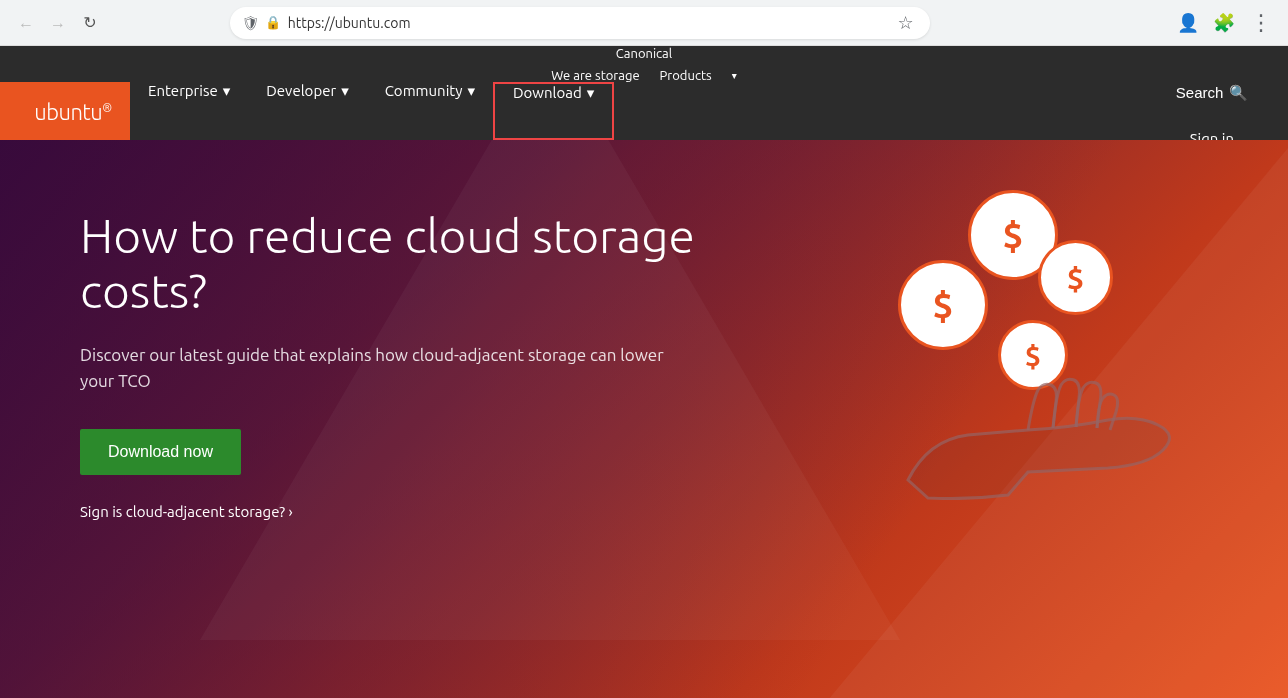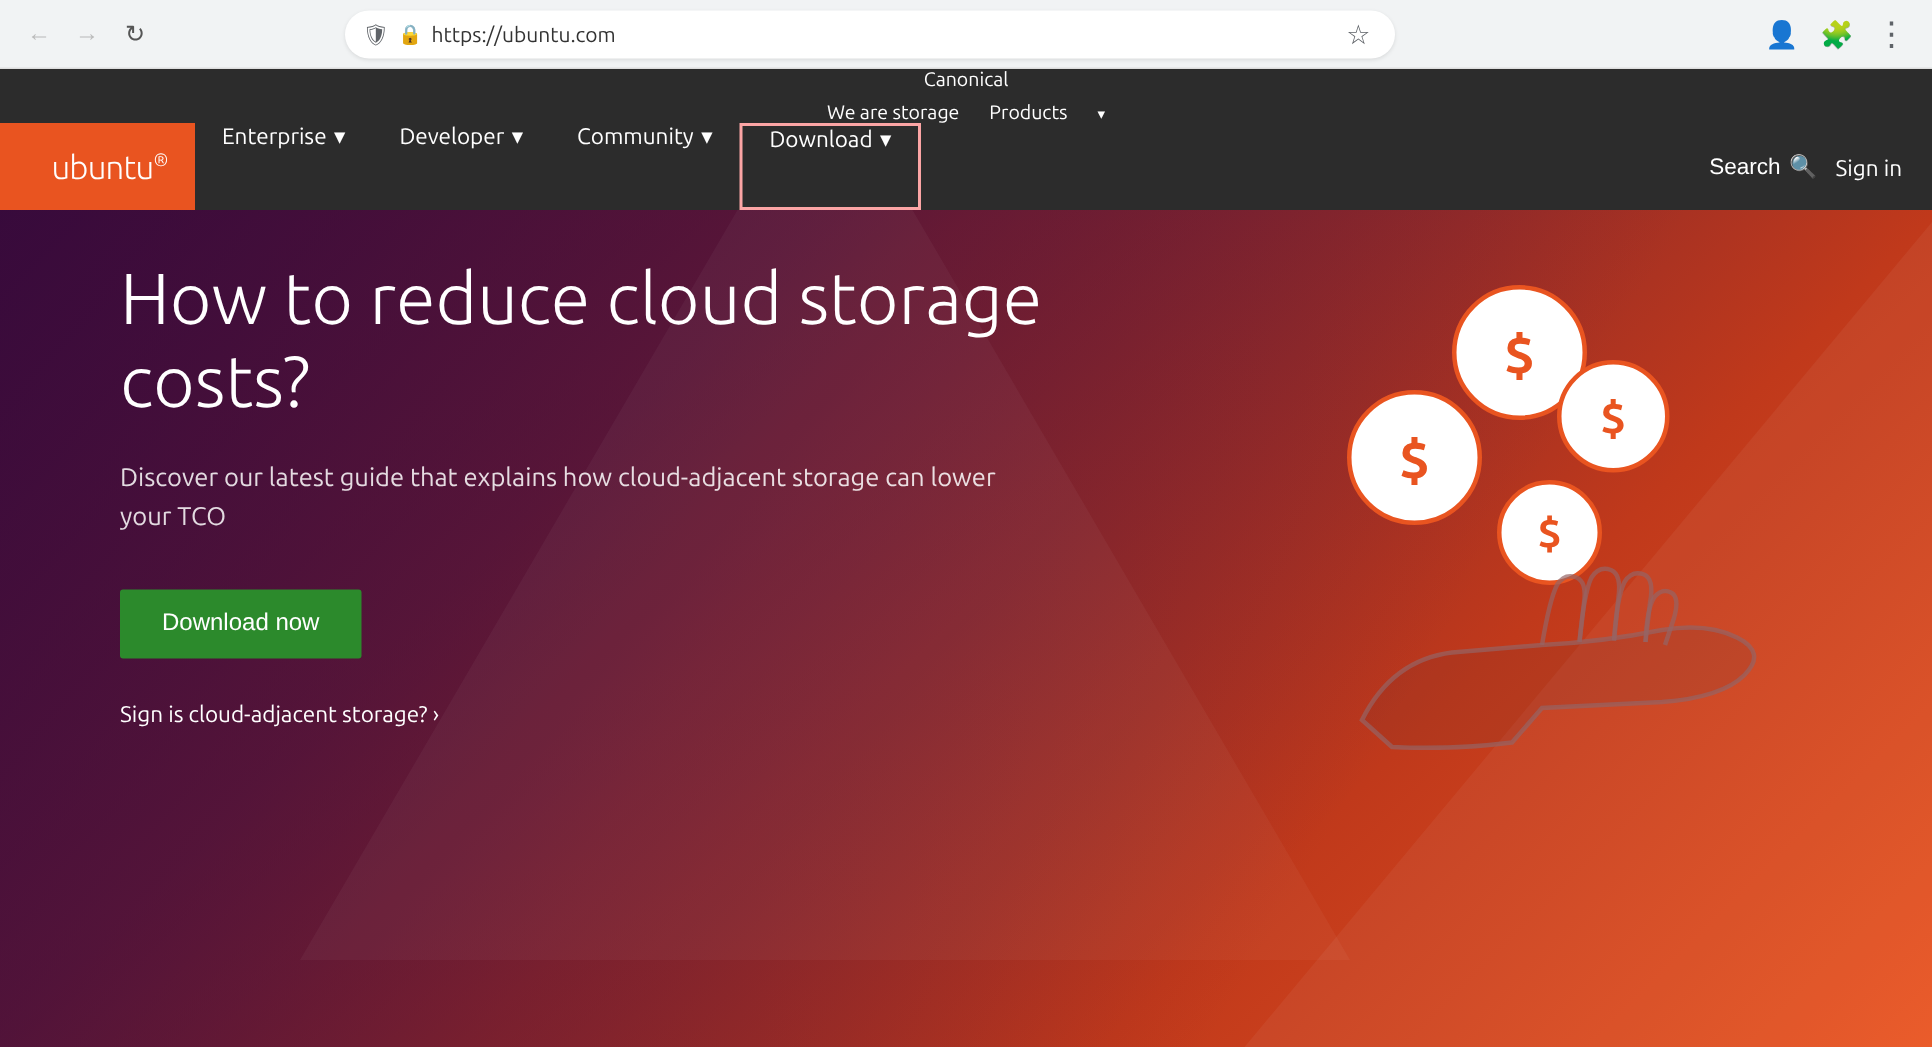--- a/index.html
+++ b/index.html
@@ -85,24 +85,24 @@
       margin-left: 16px;
     }
     .ubuntu-reg { font-size: 12px; vertical-align: super; }
     .nav-items { display: flex; align-items: center; height: 100%; }
     .nav-item {
       color: #fff; font-size: 15px; padding: 0 18px; height: 100%;
       display: flex; align-items: flex-start; gap: 5px; cursor: pointer;
       text-decoration: none;
     }
     .nav-item.download-active {
-      border: 2px solid #fca5a5;
+      border: 2px solid #ef4444;
       color: #fff;
     }
-    .nav-right { margin-left: auto; display: flex; align-items: center; gap: 4px; padding-right: 20px; }
+    .nav-right { margin-left: auto; display: flex; align-items: center; gap: 20px; padding-right: 32px; flex-direction: column; }
     .search-btn {
       color: #fff; font-size: 15px; display: flex; align-items: center; gap: 6px;
       cursor: pointer; background: transparent; border: none; padding: 8px;
     }
     .sign-in-btn {
       color: #fff; font-size: 15px; cursor: pointer; text-decoration: none;
     }
 
     
     .hero {
@@ -130,21 +130,21 @@
     .tri2 {
       position: absolute;
       width: 0; height: 0;
       border-left: 500px solid transparent;
       border-right: 0px solid transparent;
       border-bottom: 600px solid rgba(255,255,255,0.05);
       bottom: -50px; right: 0;
     }
     .hero-content {
       position: relative; z-index: 2;
-      padding: 32px 80px;
+      padding: 68px 80px;
       max-width: 800px;
     }
     .hero-title {
       color: #fff;
       font-size: 48px;
       font-weight: 300;
       line-height: 1.15;
       margin-bottom: 24px;
     }
     .hero-subtitle {

